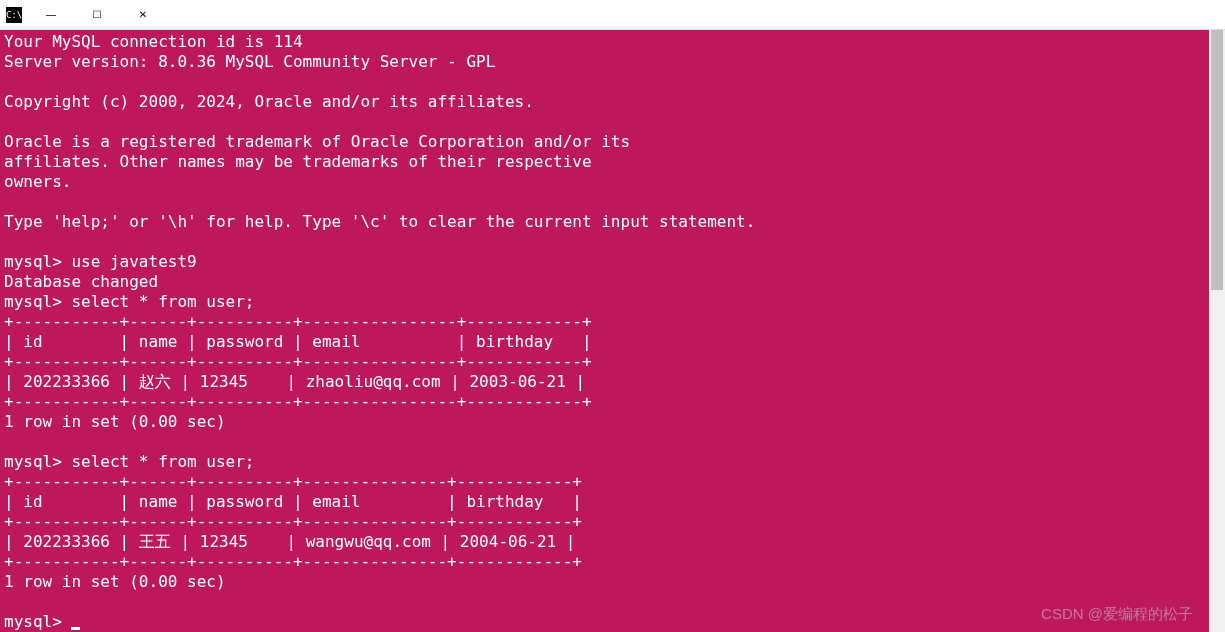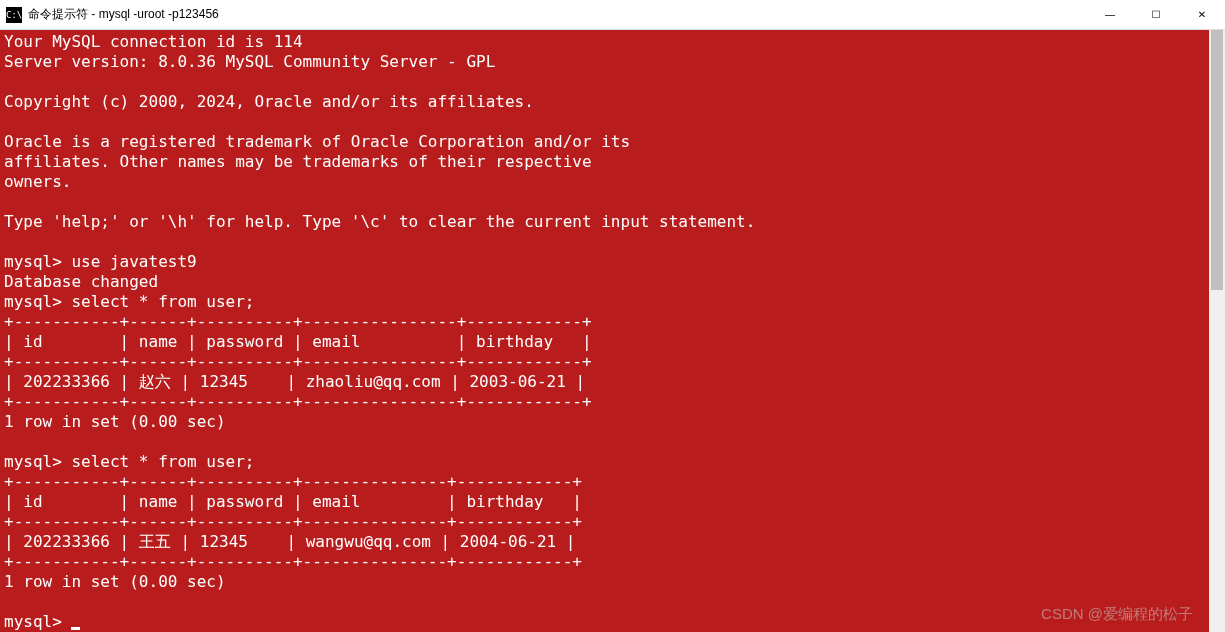--- a/index.html
+++ b/index.html
@@ -47,21 +47,21 @@
       width: 46px;
       height: 30px;
       display: flex;
       align-items: center;
       justify-content: center;
       font-family: "Segoe UI Symbol", sans-serif;
       font-size: 10px;
       cursor: pointer;
     }
     .terminal {
-      background: #b91c1c;
+      background: #be185d;
       color: #fff;
       height: calc(100% - 30px);
       padding: 2px 4px;
       font-size: 16px;
       line-height: 20px;
       white-space: pre;
       font-family: "NSimSun", "SimSun", "Consolas", monospace;
       overflow: hidden;
       position: relative;
     }
@@ -98,21 +98,20 @@
       font-family: "Microsoft YaHei", sans-serif;
       font-size: 15px;
       z-index: 10;
     }
   </style>
 </head>
 <body>
 
 <div class="titlebar">
   <div class="titlebar-icon">C:\</div>
-  <div class="titlebar-title">命令提示符 - mysql  -uroot -p123456</div>
   <div class="titlebar-controls">
     <div class="titlebar-btn">—</div>
     <div class="titlebar-btn">☐</div>
     <div class="titlebar-btn close">✕</div>
   </div>
 </div>
 
 <div class="terminal" id="terminal"><span>Your MySQL connection id is 114</span>
 <span>Server version: 8.0.36 MySQL Community Server - GPL</span>
 <span></span>

